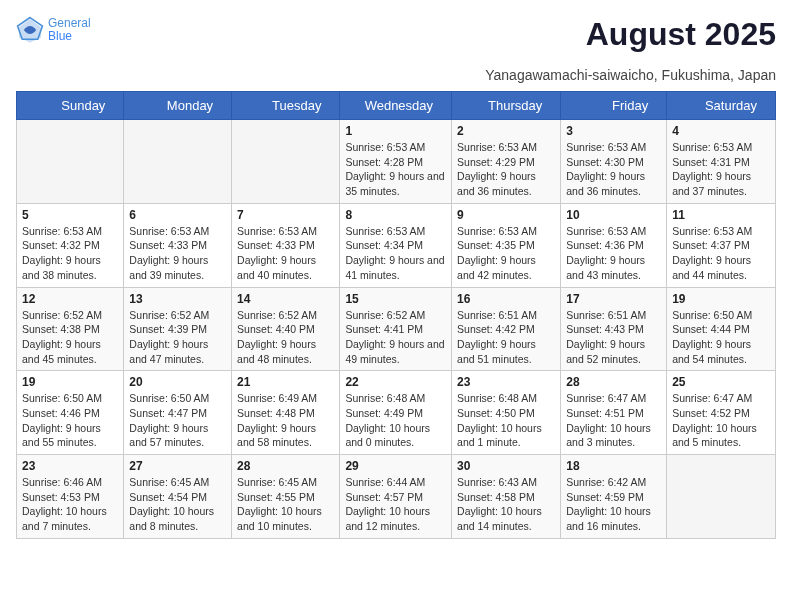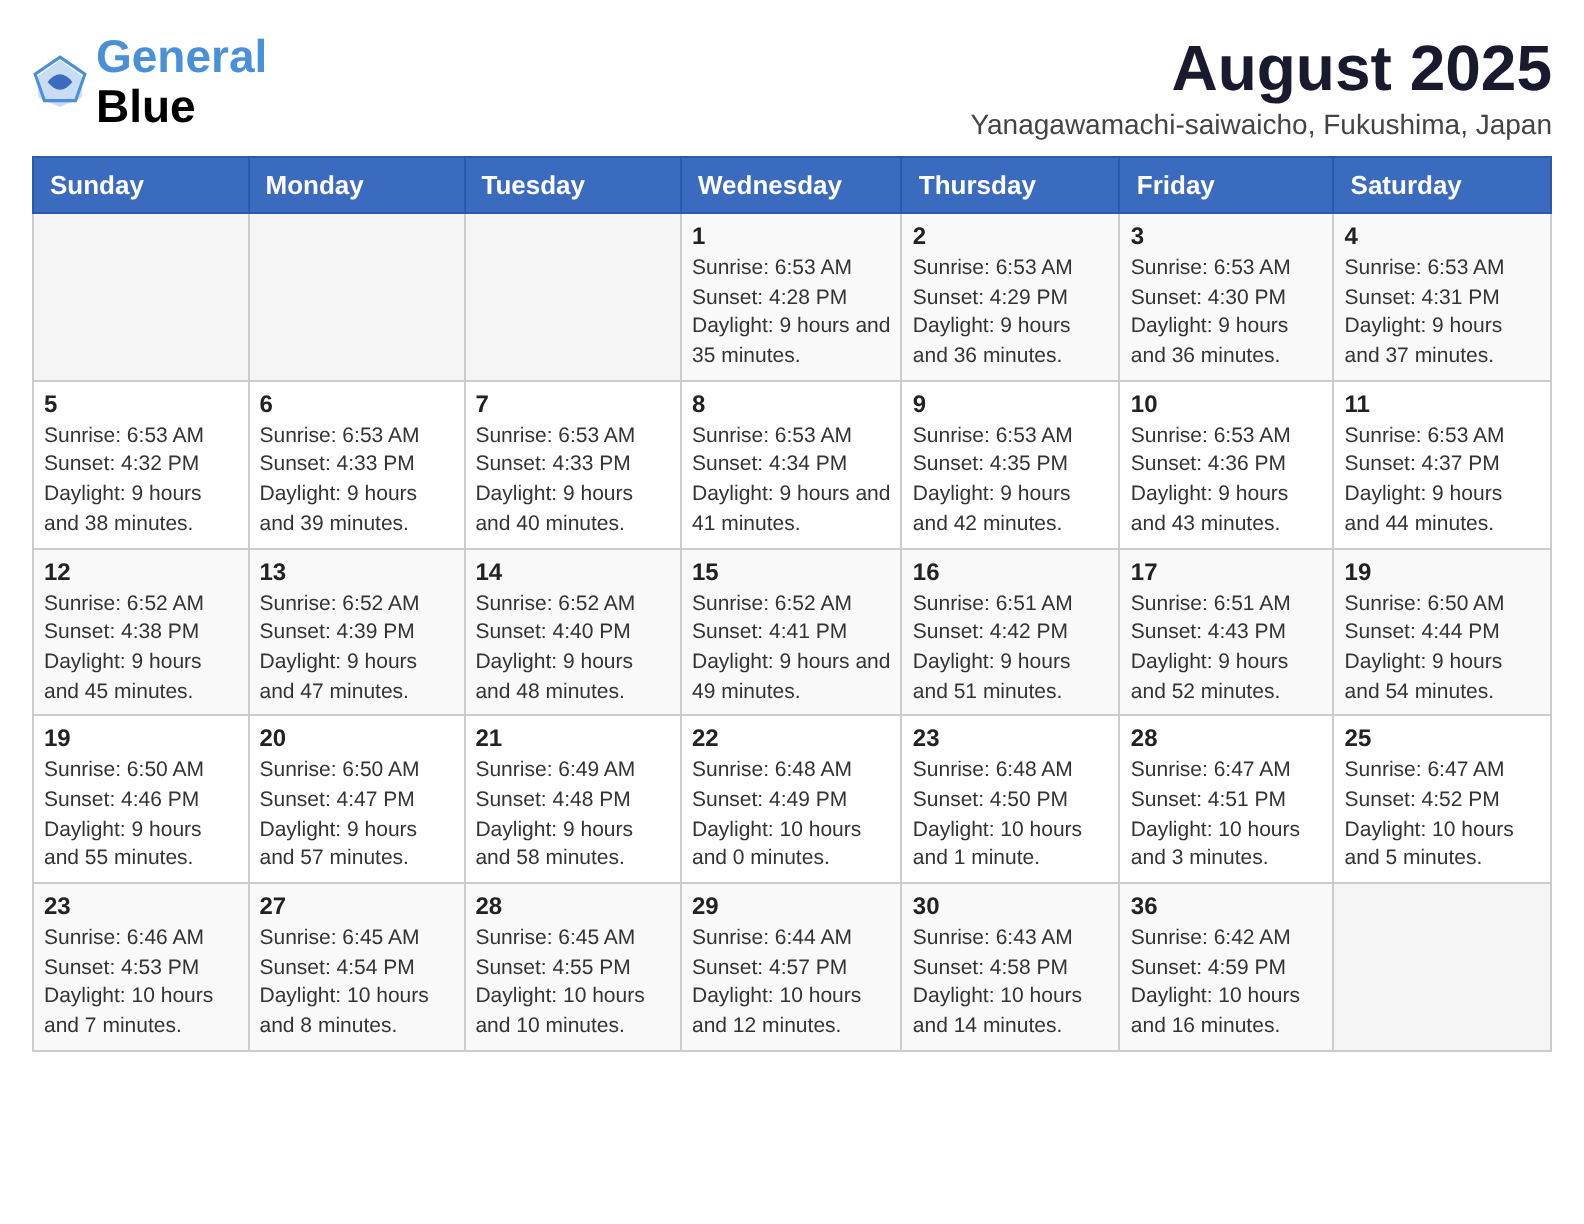--- a/index.html
+++ b/index.html
@@ -15,22 +15,22 @@
       align-items: flex-start;
       justify-content: space-between;
       margin-bottom: 8px;
     }
     .logo {
       display: flex;
       align-items: center;
       gap: 4px;
     }
     .logo-text {
-      font-size: 23px;
-      font-weight: bold;
+      font-size: 12px;
+      font-weight: normal;
       color: #1a3a6b;
       line-height: 1.1;
     }
     .logo-text span {
       color: #4a90d9;
     }
     .logo-icon {
       width: 28px;
       height: 28px;
     }
@@ -38,34 +38,34 @@
       text-align: right;
     }
     .main-title {
       font-size: 32px;
       font-weight: bold;
       color: #1a1a2e;
     }
     .subtitle {
       font-size: 14px;
       color: #444;
-      margin-top: 1px;
+      margin-top: 14px;
     }
     .calendar {
       width: 100%;
       border-collapse: collapse;
       border: 1px solid #ccc;
     }
     .calendar thead tr th {
       background-color: #3a6bbf;
       color: #fff;
       font-size: 13px;
-      font-weight: bold;
-      padding: 6px 8px;
-      text-align: left;
+      font-weight: normal;
+      padding: 6px 18px;
+      text-align: right;
       border: 1px solid #2a5aaf;
     }
     .calendar tbody tr td {
       vertical-align: top;
       border: 1px solid #ccc;
       padding: 4px 5px;
       font-size: 11px;
       color: #222;
       width: 113px;
       min-height: 80px;
@@ -97,21 +97,21 @@
 
 <div class="header">
   <div class="logo">
     <svg class="logo-icon" viewBox="0 0 36 36" xmlns="http://www.w3.org/2000/svg">
       <polygon points="18,4 32,14 32,28 18,34 4,28 4,14" fill="#4a90d9" opacity="0.3"></polygon>
       <polygon points="18,2 34,13 28,30 8,30 2,13" fill="none" stroke="#4a90d9" stroke-width="2"></polygon>
       <path d="M10,18 Q18,8 26,18 Q18,28 10,18 Z" fill="#3a6bbf"></path>
     </svg>
     <div class="logo-text">
       <div><span>General</span></div>
-      <div><span style="color:#000000">Blue</span></div>
+      <div><span style="color:#3b82f6">Blue</span></div>
     </div>
   </div>
   <div class="title-section">
     <div class="main-title">August 2025</div>
     <div class="subtitle">Yanagawamachi-saiwaicho, Fukushima, Japan</div>
   </div>
 </div>
 
 <table class="calendar">
   <thead>
@@ -252,19 +252,19 @@
         </td>
         <td>
           <span class="day-num">29</span>
           <div class="day-info">Sunrise: 6:44 AM<br>Sunset: 4:57 PM<br>Daylight: 10 hours and 12 minutes.</div>
         </td>
         <td>
           <span class="day-num">30</span>
           <div class="day-info">Sunrise: 6:43 AM<br>Sunset: 4:58 PM<br>Daylight: 10 hours and 14 minutes.</div>
         </td>
         <td>
-          <span class="day-num">36</span>
+          <span class="day-num">18</span>
           <div class="day-info">Sunrise: 6:42 AM<br>Sunset: 4:59 PM<br>Daylight: 10 hours and 16 minutes.</div>
         </td>
         <td class="empty-cell"></td>
       </tr>
     </tbody>
 </table>
 
 </body></html>

